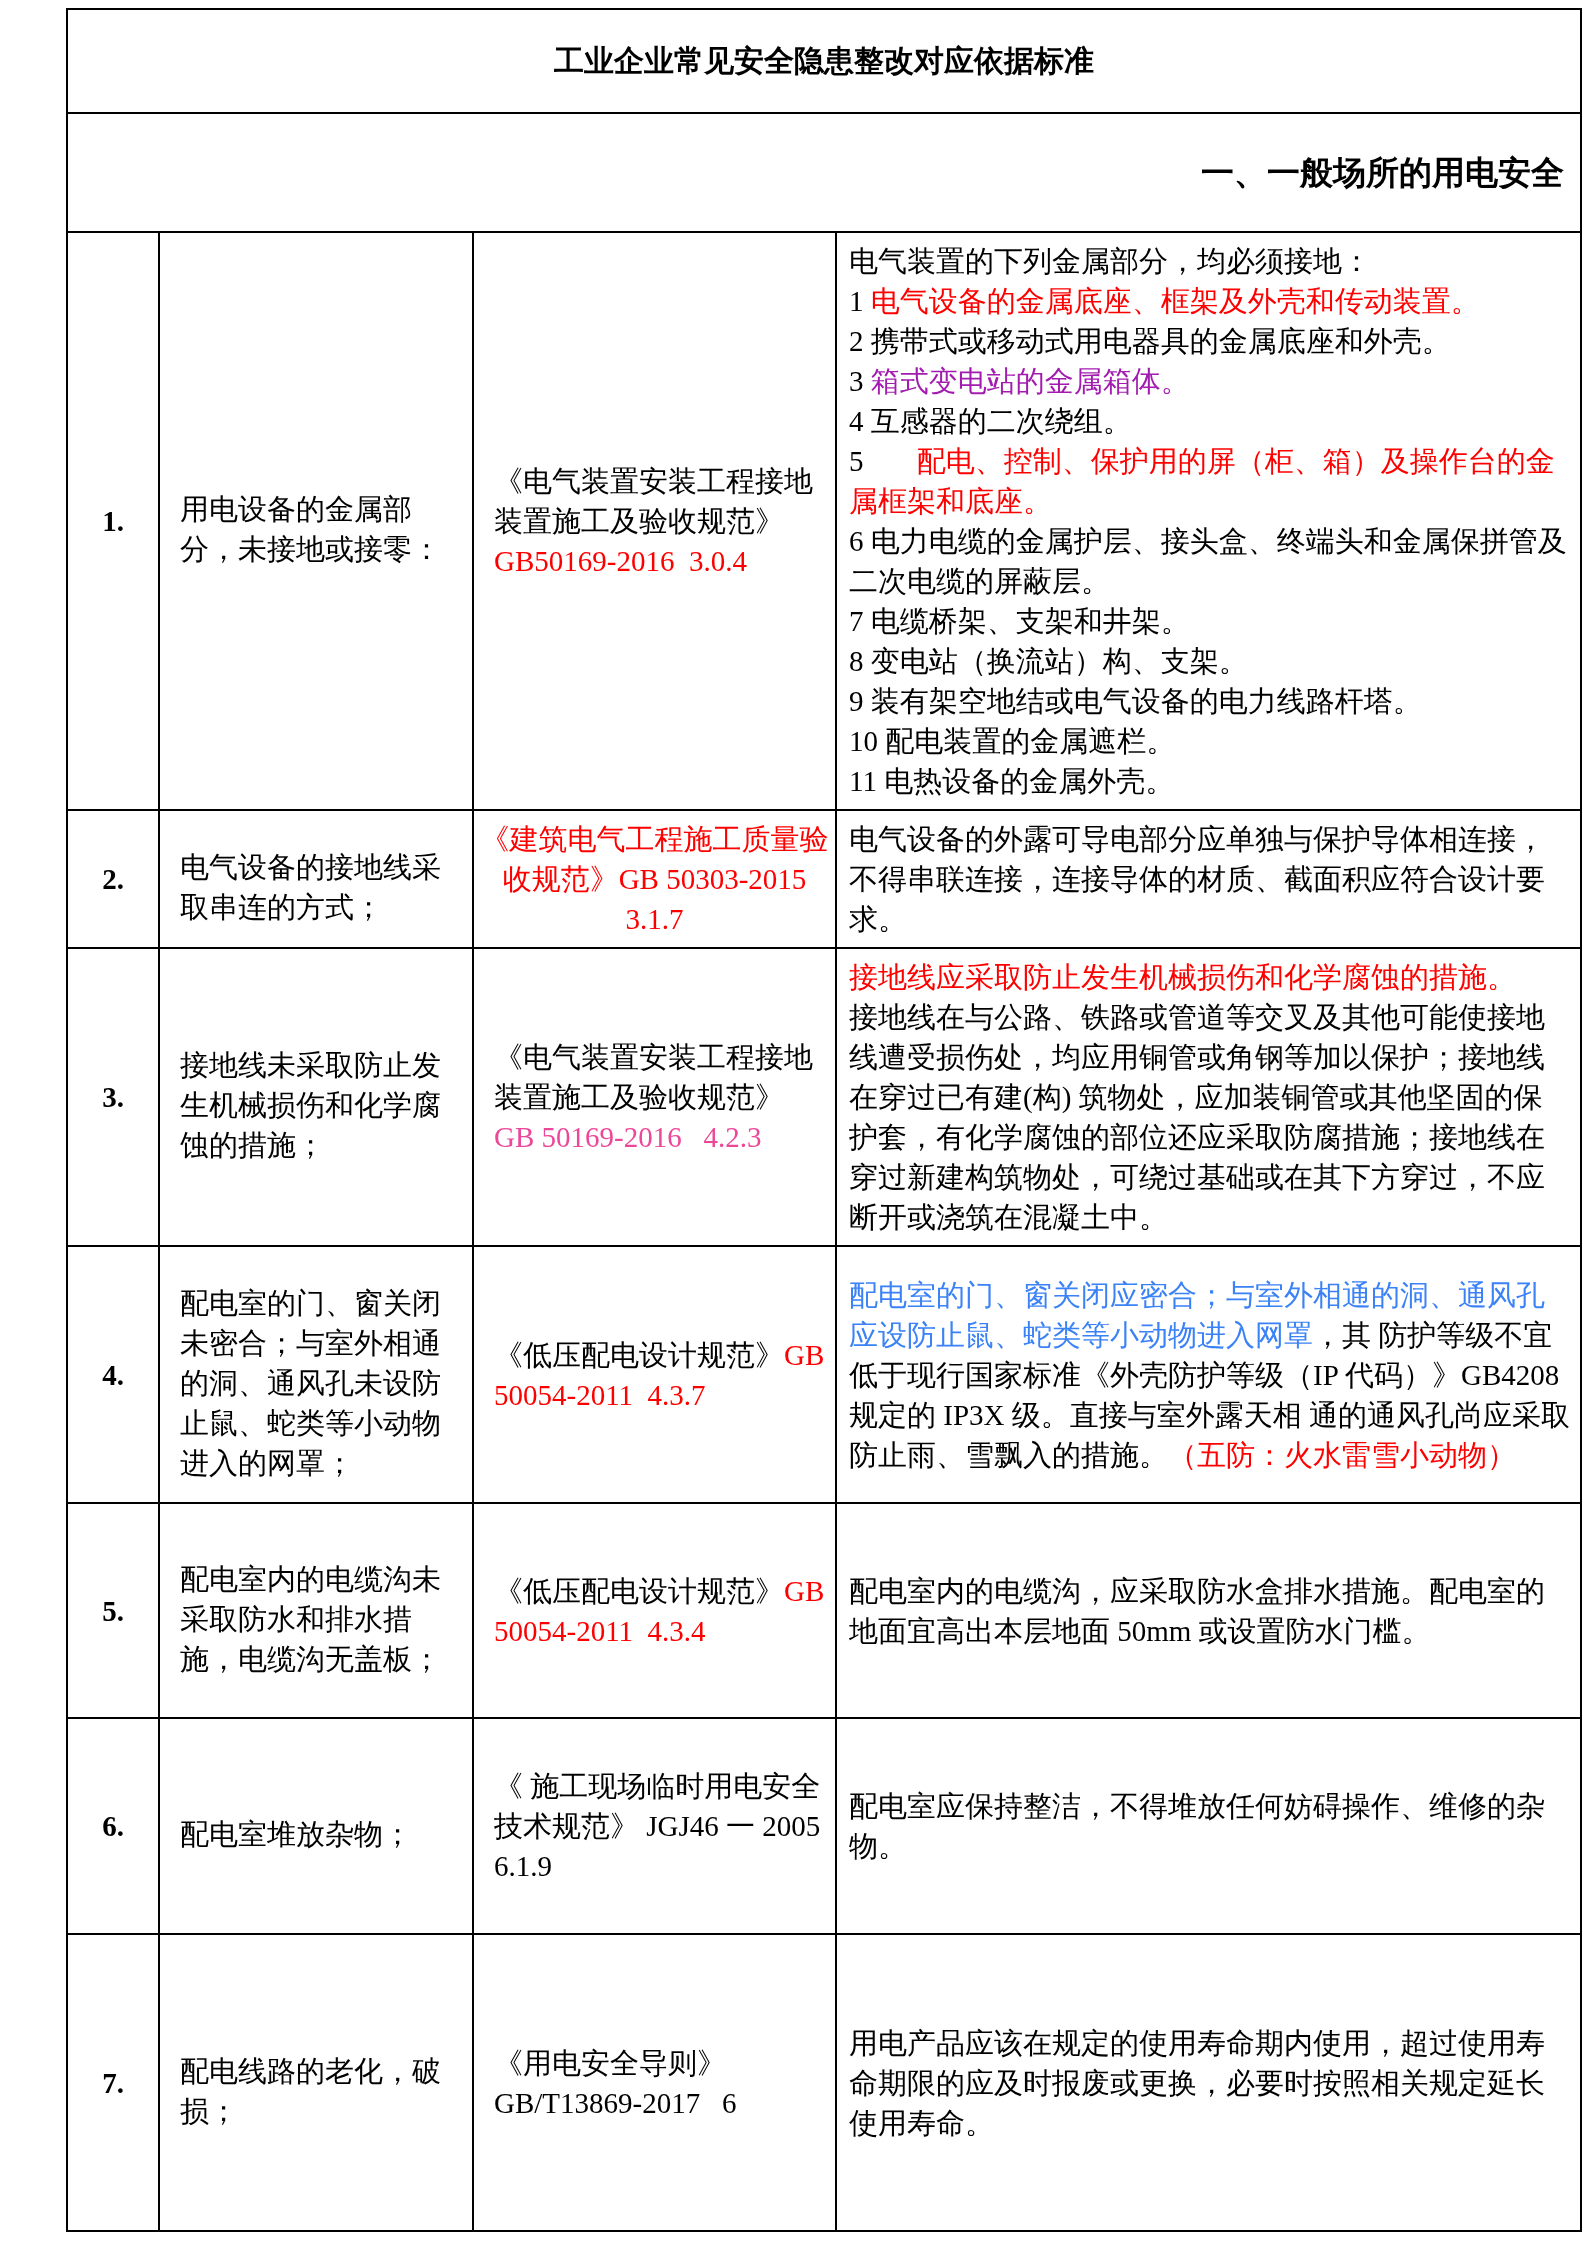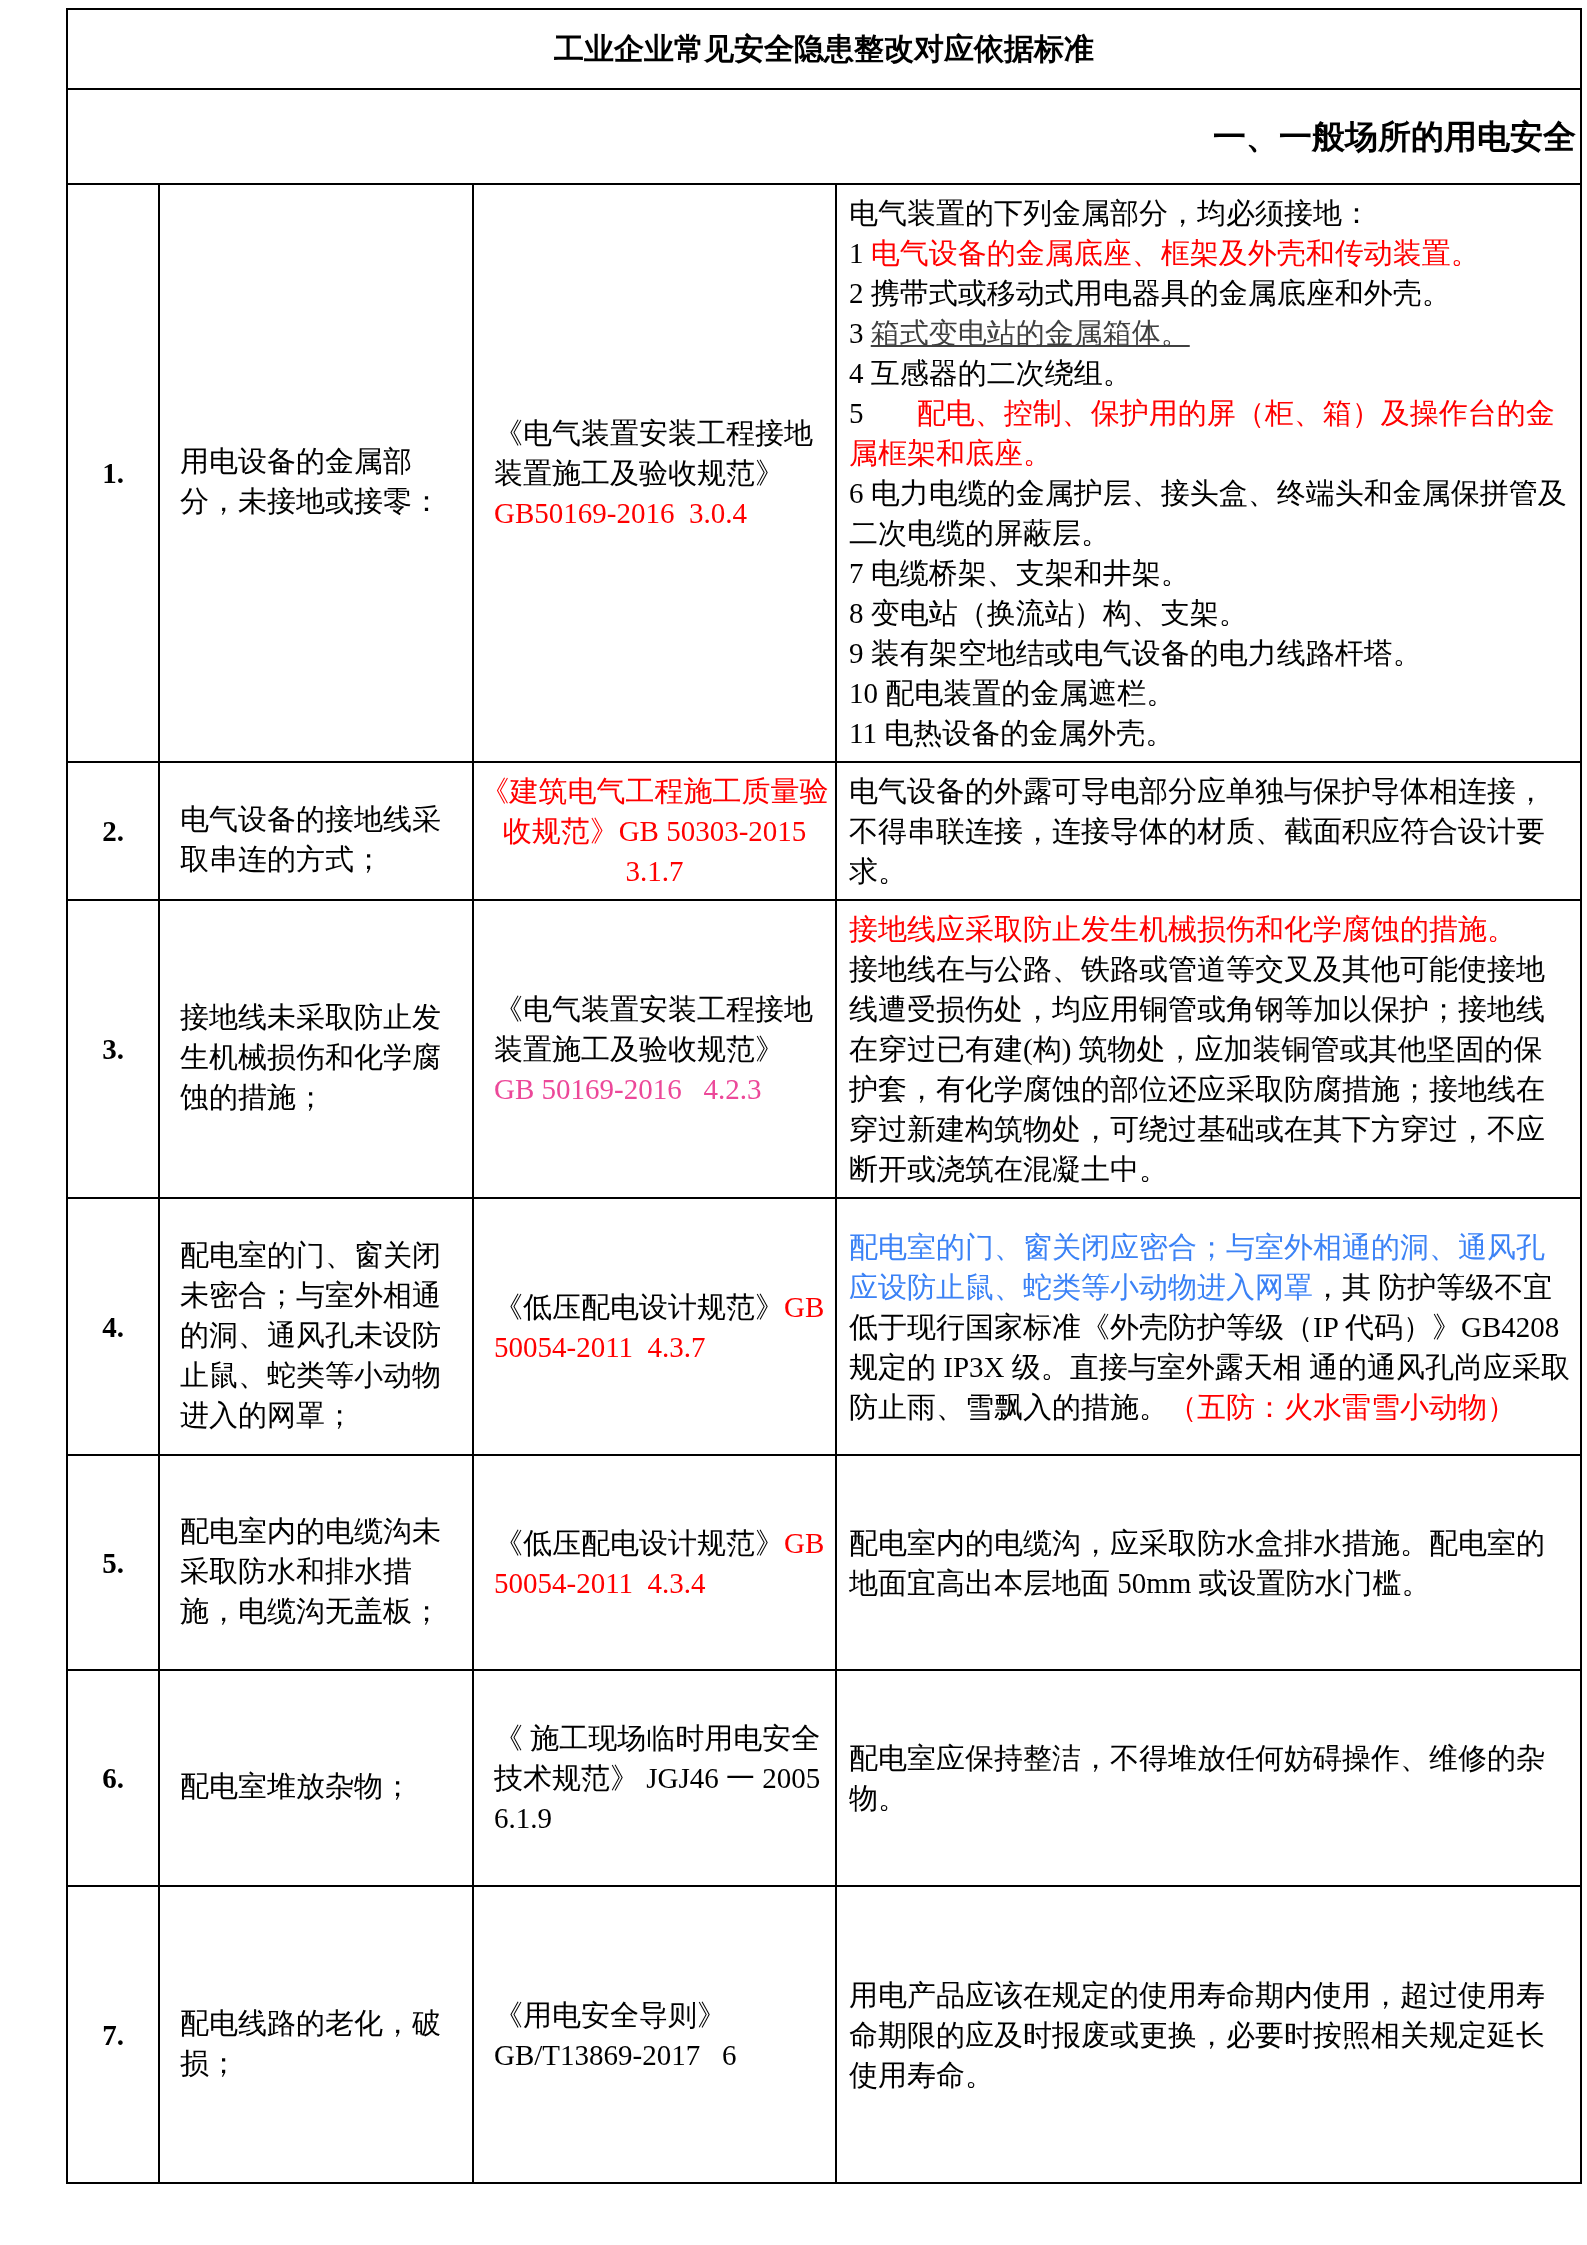--- a/index.html
+++ b/index.html
@@ -15,21 +15,21 @@
     position:absolute;left:66px;top:8px;
     width:1514px;
     border-collapse:collapse;
     table-layout:fixed;
   }
   table.doc td, table.doc th{
     border:2px solid #000;
     vertical-align:middle;
     font-size:29px;
     line-height:40px;
-    padding:4px;
+    padding:16px;
     word-break:break-word;
   }
   tr.title-row td{
     height:70px;text-align:center;font-weight:bold;font-size:30px;
   }
   tr.section-row td{
     height:85px;text-align:right;font-weight:bold;font-size:33px;
   }
   tr.header-row th{
     height:79px;text-align:center;font-weight:bold;font-size:29px;
@@ -76,21 +76,21 @@
             <div class="p"><span>用电设备的金属部分，未接地或接零：</span></div>
           </td>
           <td class="basis">
             <div class="p"><span>《电气装置安装工程接地装置施工及验收规范》</span></div>
             <div class="p"><span style="color: rgb(255, 0, 0);">GB50169-2016  3.0.4</span></div>
           </td>
           <td class="standard">
             <div class="p"><span>电气装置的下列金属部分，均必须接地：</span></div>
             <div class="p"><span>1 </span><span style="color: rgb(255, 0, 0);">电气设备的金属底座、框架及外壳和传动装置。</span></div>
             <div class="p"><span>2 携带式或移动式用电器具的金属底座和外壳。</span></div>
-            <div class="p"><span>3 </span><span style="color: #404040; text-decoration: underline;">箱式变电站的金属箱体。</span></div>
+            <div class="p"><span>3 </span><span style="color: #a21caf;">箱式变电站的金属箱体。</span></div>
             <div class="p"><span>4 互感器的二次绕组。</span></div>
             <div class="p"><span>5 </span><span style="color: rgb(255, 0, 0); margin-left: 46px;">配电、控制、保护用的屏（柜、箱）及操作台的金属框架和底座。</span></div>
             <div class="p"><span>6 电力电缆的金属护层、接头盒、终端头和金属保拼管及二次电缆的屏蔽层。</span></div>
             <div class="p"><span>7 电缆桥架、支架和井架。</span></div>
             <div class="p"><span>8 变电站（换流站）构、支架。</span></div>
             <div class="p"><span>9 装有架空地结或电气设备的电力线路杆塔。</span></div>
             <div class="p"><span>10 配电装置的金属遮栏。</span></div>
             <div class="p"><span>11 电热设备的金属外壳。</span></div>
           </td>
         </tr>

